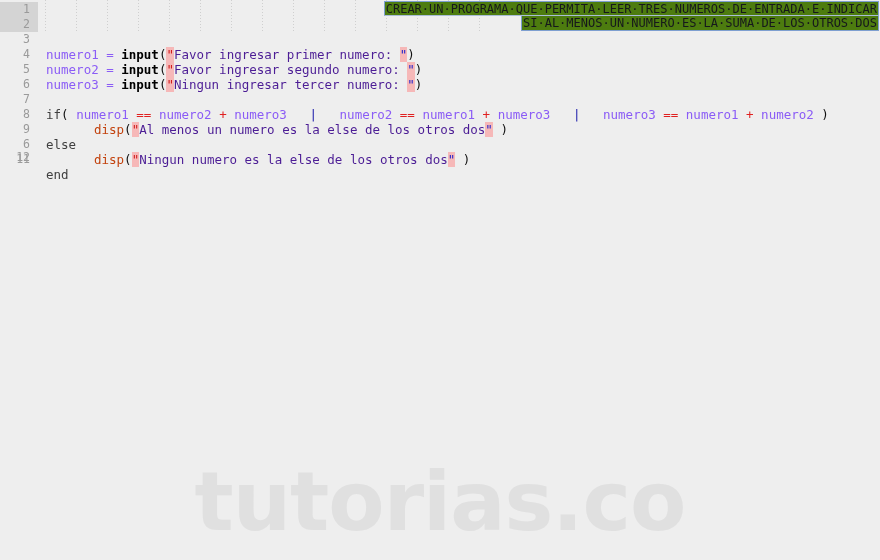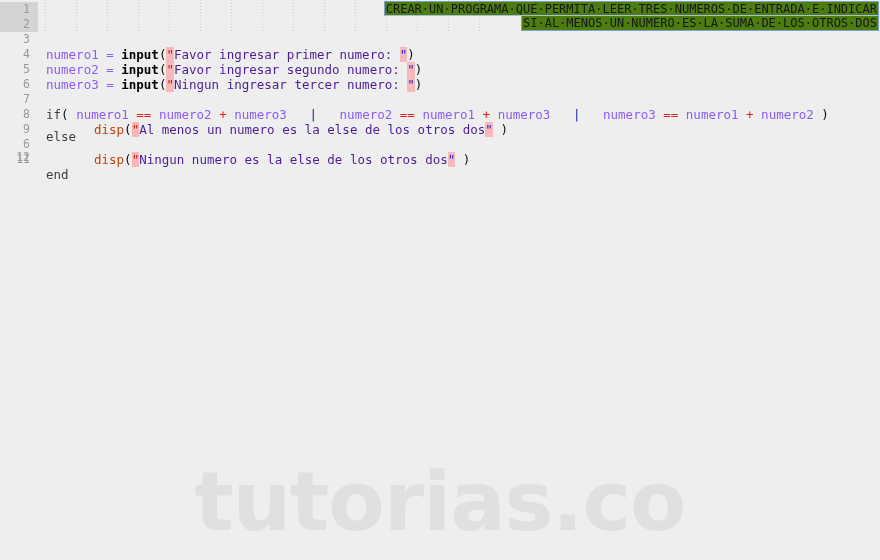--- a/index.html
+++ b/index.html
@@ -195,21 +195,21 @@
     <div class="code-line" style="top:47px"><span class="plain">numero1 = </span><span class="fn">input</span><span class="paren">(</span><span class="q-red">"</span><span class="str">Favor ingresar primer numero: </span><span class="q-blue">"</span><span class="paren">)</span></div>
 
     <div class="code-line" style="top:62px"><span class="plain">numero2 = </span><span class="fn">input</span><span class="paren">(</span><span class="q-red">"</span><span class="str">Favor ingresar segundo numero: </span><span class="q-blue">"</span><span class="paren">)</span></div>
 
     <div class="code-line" style="top:77px"><span class="plain">numero3 = </span><span class="fn">input</span><span class="paren">(</span><span class="q-red">"</span><span class="str">Ningun ingresar tercer numero: </span><span class="q-blue">"</span><span class="paren">)</span></div>
 
     <div class="code-line" style="top:107px"><span class="kw">if</span><span class="paren">( </span><span class="plain">numero1 </span><span class="op">==</span><span class="plain"> numero2 </span><span class="op">+</span><span class="plain"> numero3</span><span class="pipe">   |   </span><span class="plain">numero2 </span><span class="op">==</span><span class="plain"> numero1 </span><span class="op">+</span><span class="plain"> numero3</span><span class="pipe">   |   </span><span class="plain">numero3 </span><span class="op">==</span><span class="plain"> numero1 </span><span class="op">+</span><span class="plain"> numero2</span><span class="paren"> )</span></div>
 
     <div class="code-line" style="top:122px; padding-left:48px"><span class="fn2">disp</span><span class="paren">(</span><span class="q-red">"</span><span class="str">Al menos un numero es la else de los otros dos</span><span class="q-blue">"</span><span class="paren"> )</span></div>
 
-    <div class="code-line" style="top:129px"><span class="kw">else</span></div>
+    <div class="code-line" style="top:137px"><span class="kw">else</span></div>
 
     <div class="code-line" style="top:152px; padding-left:48px"><span class="fn2">disp</span><span class="paren">(</span><span class="q-red">"</span><span class="str">Ningun numero es la else de los otros dos</span><span class="q-blue">"</span><span class="paren"> )</span></div>
 
     <div class="code-line" style="top:167px"><span class="kw">end</span></div>
 
   </div>
 
   <div id="watermark">tutorias.co</div>
 
 </div>

